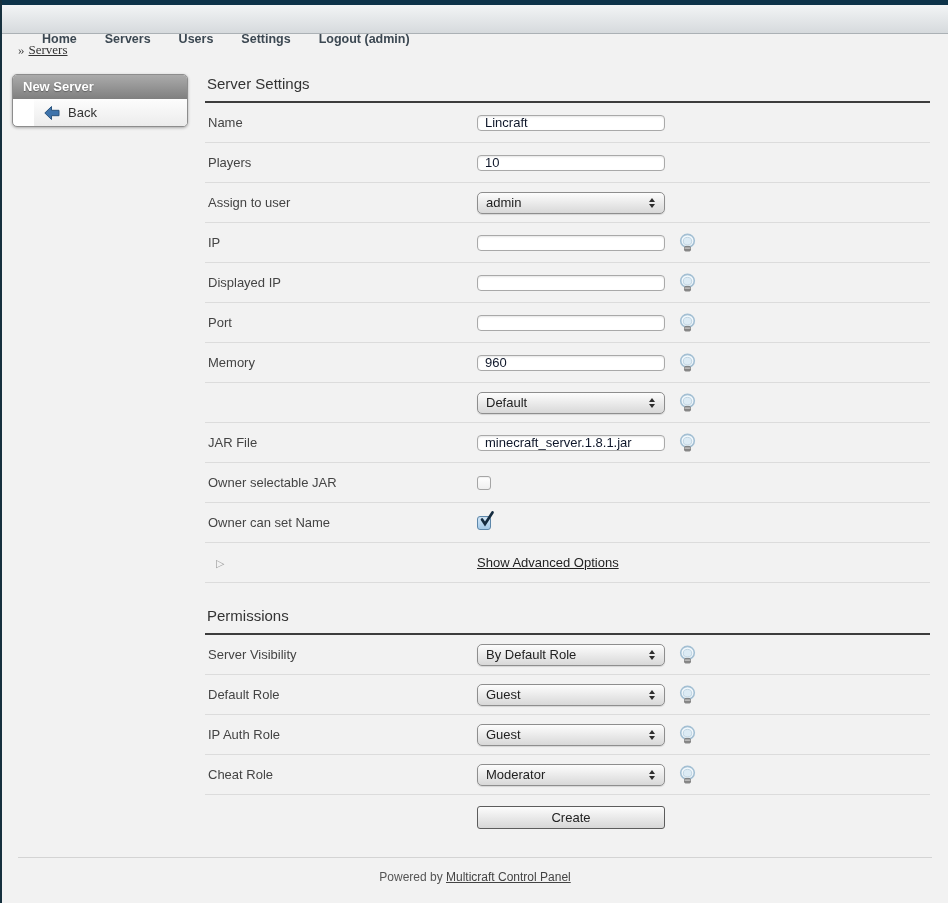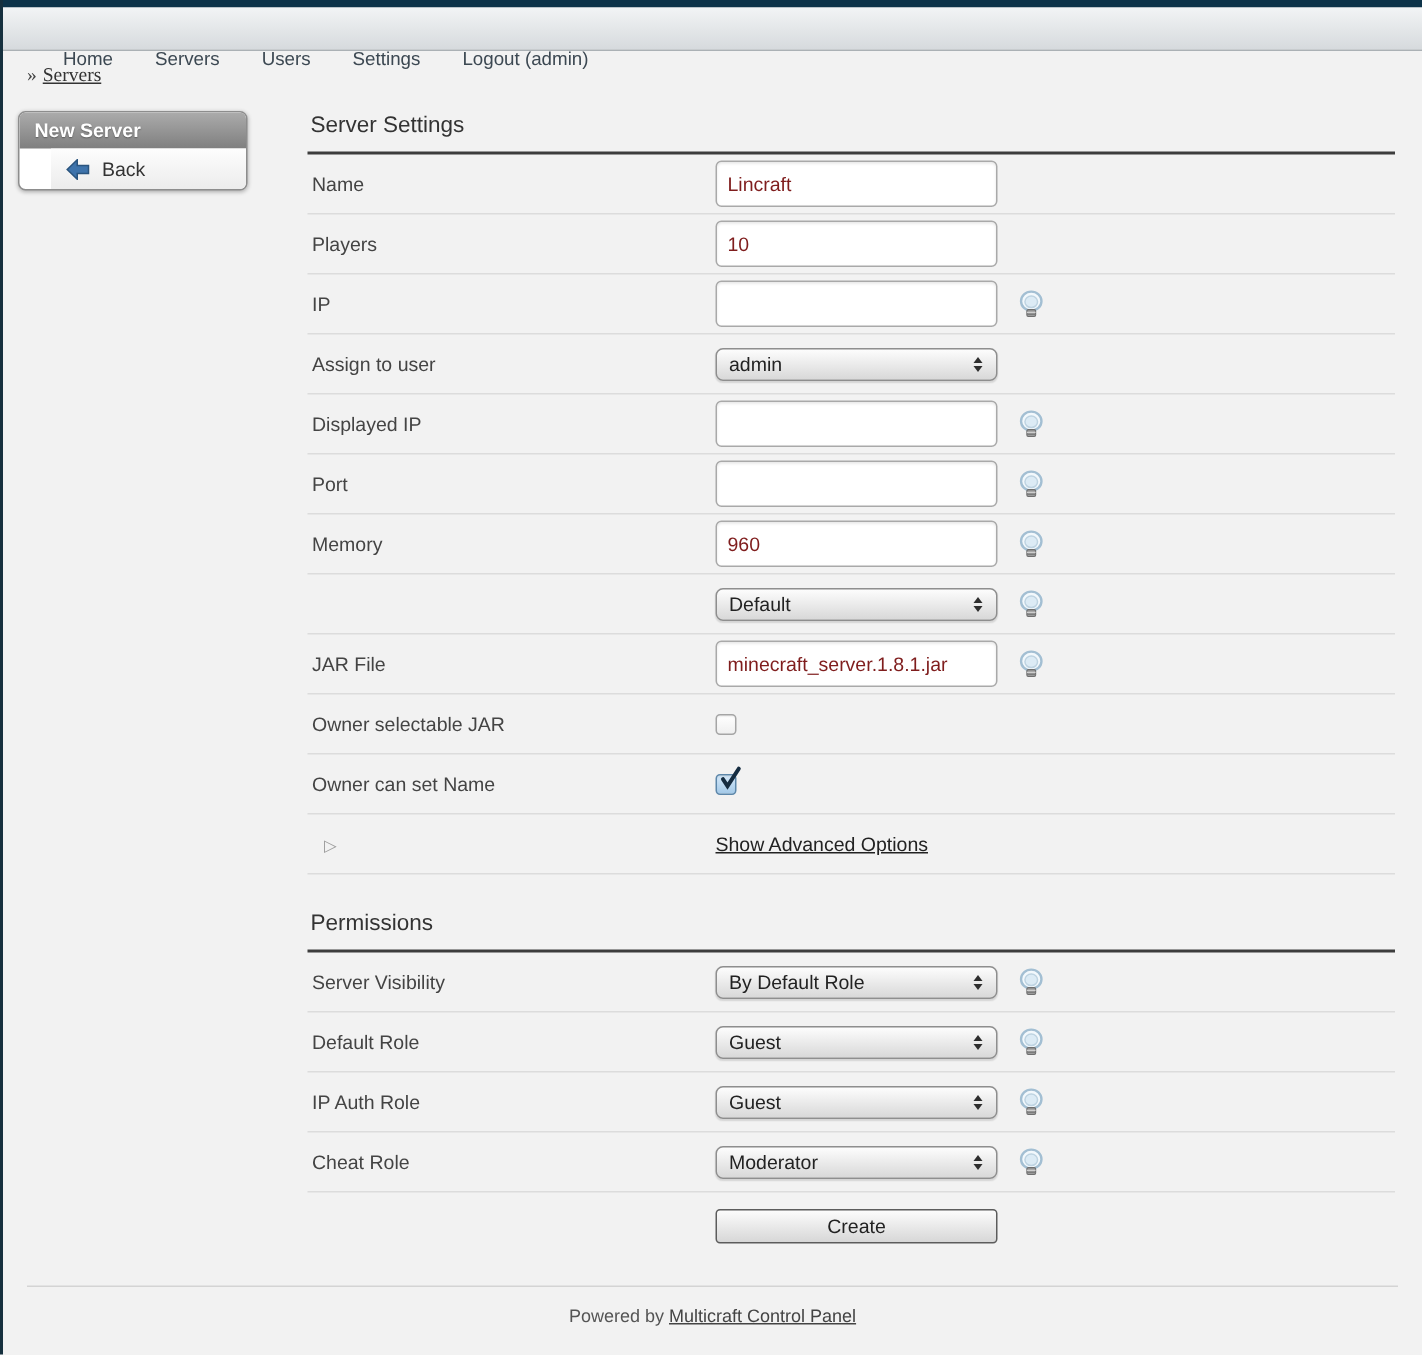--- a/index.html
+++ b/index.html
@@ -15,32 +15,32 @@
   .top-strip { height: 5px; background: #0d3349; }
   
   .navbar {
     height: 29px;
     background: linear-gradient(#f2f4f5, #d6dadd);
     border-bottom: 1px solid #abb1b5;
     display: flex; align-items: center;
     padding-left: 26px;
   }
   .nav-item {
-    font-size: 12.5px; font-weight: normal; color: #3c4852;
+    font-size: 12.5px; font-weight: bold; color: #3c4852;
     padding: 0 14px; cursor: pointer; text-decoration: none; margin-top: 40px;
   }
   
   .breadcrumb { padding: 8px 0 6px 16px; font-size: 13px; color: #444; font-family: Liberation Serif, serif; }
   .breadcrumb a { color: #333; text-decoration: underline; cursor: pointer; }
   .crumb-marker { margin-right: 4px; }
   
   .content { display: flex; align-items: flex-start; }
   .side-col { width: 163px; flex: 0 0 163px; padding: 10px 0 0 10px; }
   .side-box {
-    width: 153px; border: 1px solid #8d8d8d; border-radius: 5px;
+    width: 176px; border: 1px solid #8d8d8d; border-radius: 5px;
     box-shadow: 0 1px 3px rgba(0,0,0,.3); overflow: hidden; background: #fff;
   }
   .side-box-header {
     background: linear-gradient(#ababab, #7f7f7f);
     color: #fff; font-weight: bold; font-size: 13px;
     padding: 4px 10px 5px; text-shadow: 0 1px 1px rgba(0,0,0,.35);
   }
   .side-box-body {
     background: linear-gradient(#fdfdfd, #ececec);
     padding: 6px 10px; display: flex; align-items: center; gap: 8px;
@@ -53,22 +53,22 @@
     border-bottom: 2px solid #3d3d3d;
   }
   .section-heading.permissions { padding-top: 24px; }
   .form-row {
     height: 40px; display: flex; align-items: center;
     border-bottom: 1px solid #dcdcdc;
   }
   .row-label { width: 272px; flex: 0 0 272px; font-size: 13px; color: #444; padding-left: 3px; }
   .row-control { display: flex; align-items: center; gap: 14px; }
   .text-input {
-    width: 188px; height: 31px; border: 1px solid #a9a9a9; border-radius: 4px;
-    padding: 0 7px; font-size: 13px; color: #7f1d1d; background: #fff;
+    width: 188px; height: 16px; border: 1px solid #a9a9a9; border-radius: 4px;
+    padding: 0 7px; font-size: 13px; color: #0f172a; background: #fff;
     font-family: "Liberation Sans", sans-serif;
     box-shadow: inset 0 1px 2px rgba(0,0,0,.10);
   }
   .select {
     width: 188px; height: 22px; border: 1px solid #8e8e8e; border-radius: 5px;
     background: linear-gradient(#fdfdfd, #d8d8d8);
     display: flex; align-items: center; padding: 0 8px;
     font-size: 13px; color: #222; cursor: pointer;
     box-shadow: 0 1px 1px rgba(0,0,0,.12);
   }
@@ -149,45 +149,45 @@
     </div>
 
     <div class="form-row">
       <div class="row-label">Players</div>
       <div class="row-control">
         <input class="text-input" value="10" style="">
       </div>
     </div>
 
     <div class="form-row">
+      <div class="row-label">Assign to user</div>
+      <div class="row-control">
+        <div class="select">
+          <span>admin</span>
+          <span class="sel-arrows">
+              <span class="tri-up"></span>
+              <span class="tri-down"></span>
+            </span>
+        </div>
+      </div>
+    </div>
+
+    <div class="form-row">
       <div class="row-label">IP</div>
       <div class="row-control">
         <input class="text-input" value="" style="">
         <span class="bulb">
           <svg width="17" height="20" viewBox="0 0 17 20">
             <ellipse cx="8.5" cy="7.8" rx="6.8" ry="6.4" fill="#f2f8fc" stroke="#a3bfd3" stroke-width="1.6"></ellipse>
             <ellipse cx="8.5" cy="8.2" rx="4.2" ry="3.8" fill="#dcebf5" stroke="#bed3e1" stroke-width="1"></ellipse>
             <rect x="5.6" y="13.4" width="5.8" height="4.6" rx="1" fill="#9b9b9b" stroke="#6f6f6f" stroke-width="0.8"></rect>
             <line x1="5.6" y1="15.2" x2="11.4" y2="15.2" stroke="#cfcfcf" stroke-width="0.8"></line>
             <line x1="5.6" y1="16.6" x2="11.4" y2="16.6" stroke="#7c7c7c" stroke-width="0.8"></line>
           </svg>
         </span>
-      </div>
-    </div>
-
-    <div class="form-row">
-      <div class="row-label">Assign to user</div>
-      <div class="row-control">
-        <div class="select">
-          <span>admin</span>
-          <span class="sel-arrows">
-              <span class="tri-up"></span>
-              <span class="tri-down"></span>
-            </span>
-        </div>
       </div>
     </div>
 
     <div class="form-row">
       <div class="row-label">Displayed IP</div>
       <div class="row-control">
         <input class="text-input" value="" style="">
         <span class="bulb">
           <svg width="17" height="20" viewBox="0 0 17 20">
             <ellipse cx="8.5" cy="7.8" rx="6.8" ry="6.4" fill="#f2f8fc" stroke="#a3bfd3" stroke-width="1.6"></ellipse>

